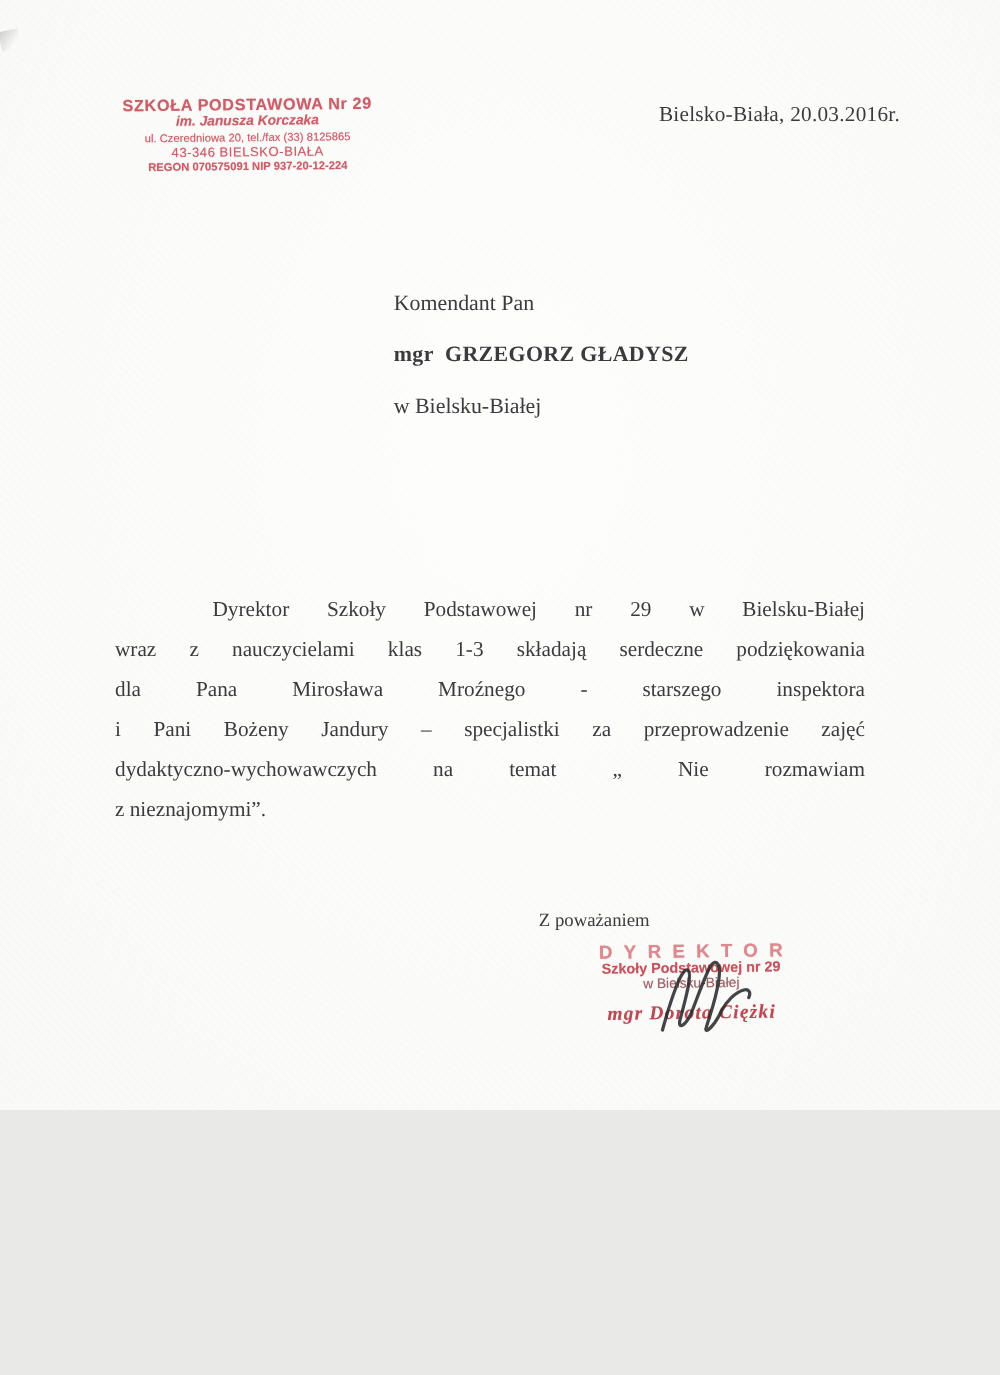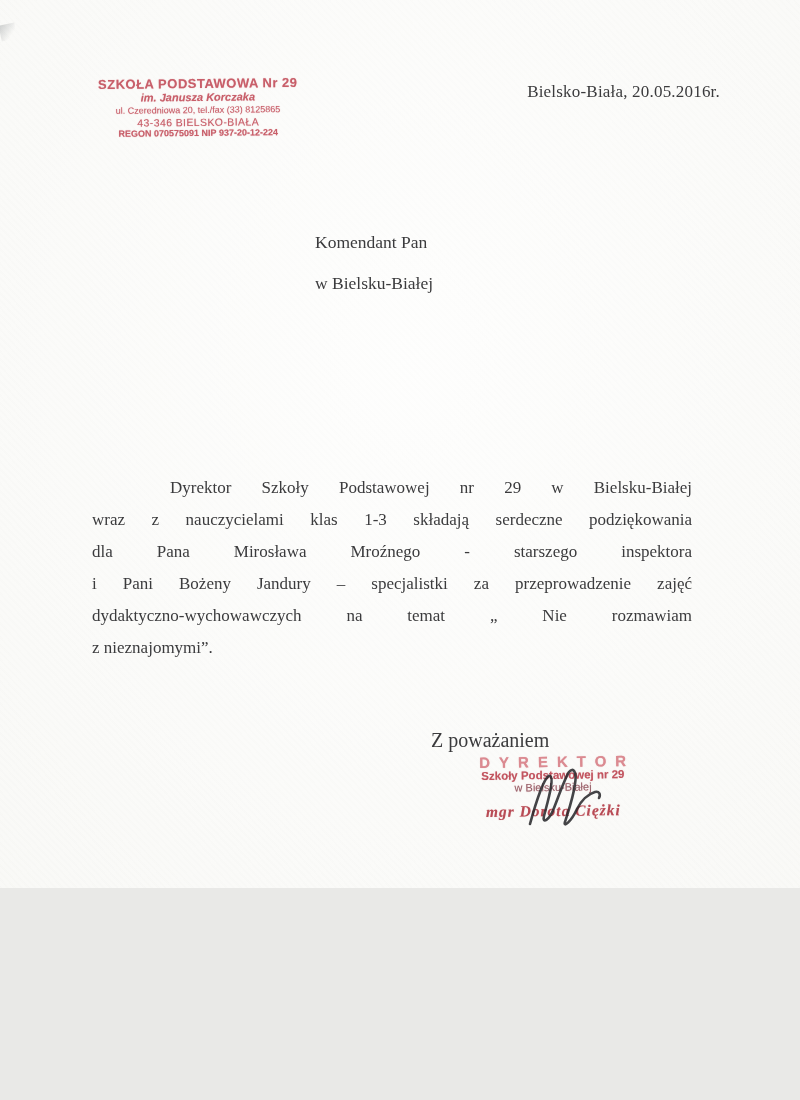--- a/index.html
+++ b/index.html
@@ -52,21 +52,21 @@
     font-size:17px;
   }
   .body-line{
     height:32px;line-height:32px;
     text-align:justify;text-align-last:justify;
     white-space:normal;
   }
   .body-line.first{padding-left:78px;width:522px;}
   .body-line.last{text-align:right;text-align-last:left;}
   
-  .valediction{position:absolute;left:431px;top:729px;font-size:20px;text-align:right;}
+  .valediction{position:absolute;left:431px;top:729px;font-size:15px;text-align:right;}
   
   .dir-stamp{
     position:absolute;left:448px;top:753px;width:210px;
     text-align:center;
     font-family:"Liberation Sans", sans-serif;
     transform:rotate(-.8deg);
     text-shadow:0 0 .8px rgba(195,80,90,.5);
   }
   .dir-stamp .title{font-size:15px;font-weight:bold;letter-spacing:9px;padding-left:9px;}
   .dir-stamp .s2{font-size:11.5px;font-weight:bold;margin-top:-1px;}
@@ -86,24 +86,25 @@
   <div class="corner-smudge"></div>
 
   <div class="hdr-stamp" style="color: rgb(196, 82, 94);">
     <div class="l1">SZKOŁA PODSTAWOWA Nr 29</div>
     <div class="l2">im. Janusza Korczaka</div>
     <div class="l3">ul. Czeredniowa 20, tel./fax (33) 8125865</div>
     <div class="l4">43-346 BIELSKO-BIAŁA</div>
     <div class="l5">REGON 070575091  NIP 937-20-12-224</div>
   </div>
 
-  <div class="date-line">Bielsko-Biała, 20.05.2016r.</div>
+  <div class="date-line">Bielsko-Biała, 20.03.2016r.</div>
 
   <div class="recipient">
     <div>Komendant Pan</div>
+    <div class="bold">mgr  GRZEGORZ GŁADYSZ</div>
     <div>w Bielsku-Białej</div>
   </div>
 
   <div class="body-block">
     <div class="body-line first">Dyrektor Szkoły Podstawowej nr 29 w Bielsku-Białej</div>
     <div class="body-line">wraz z nauczycielami klas 1-3 składają serdeczne podziękowania</div>
     <div class="body-line">dla Pana Mirosława Mroźnego - starszego inspektora</div>
     <div class="body-line">i Pani Bożeny Jandury – specjalistki za przeprowadzenie zajęć</div>
     <div class="body-line">dydaktyczno-wychowawczych na temat „ Nie rozmawiam</div>
     <div class="body-line last">z nieznajomymi”.</div>

